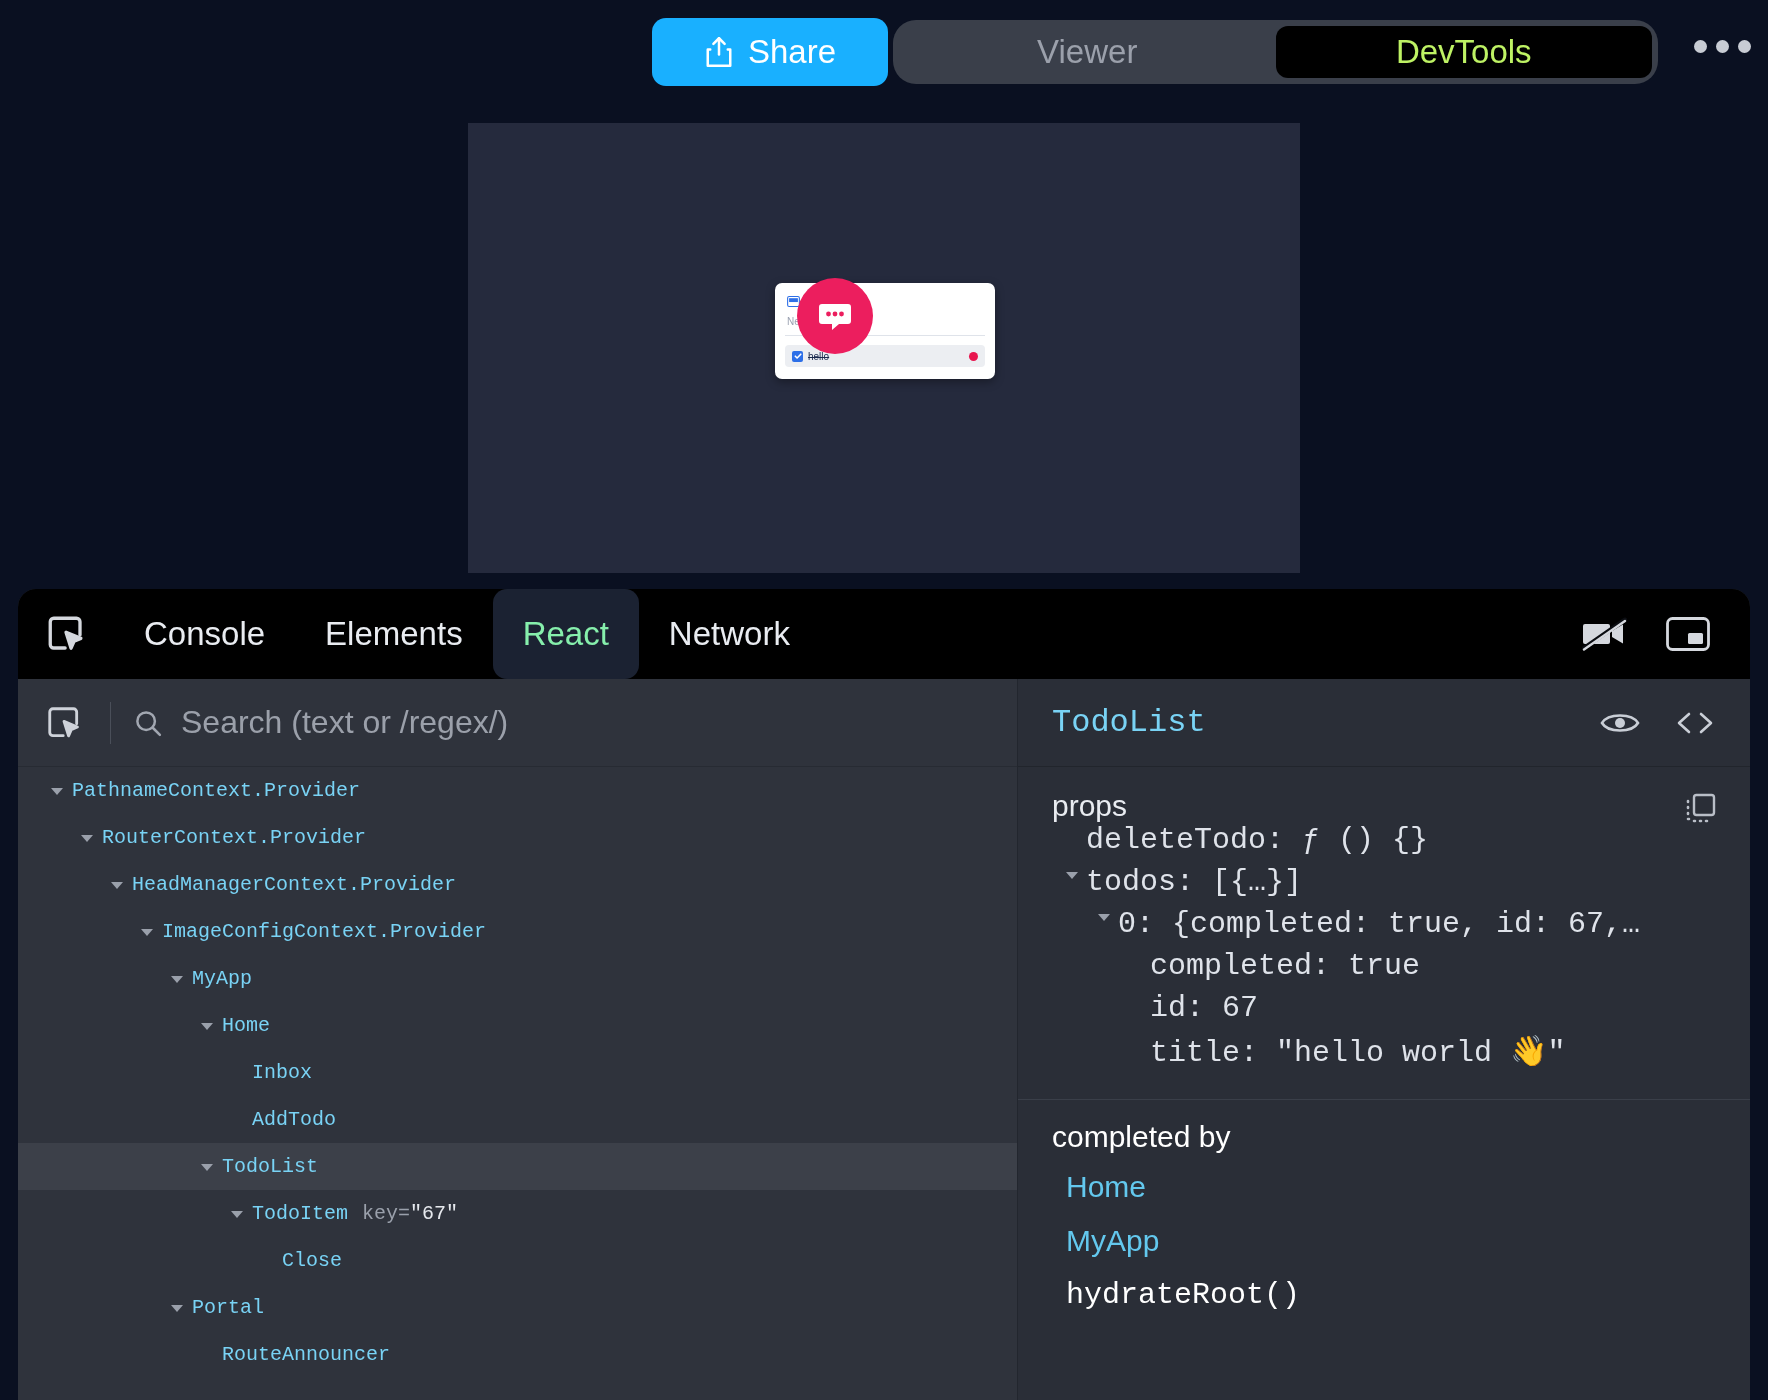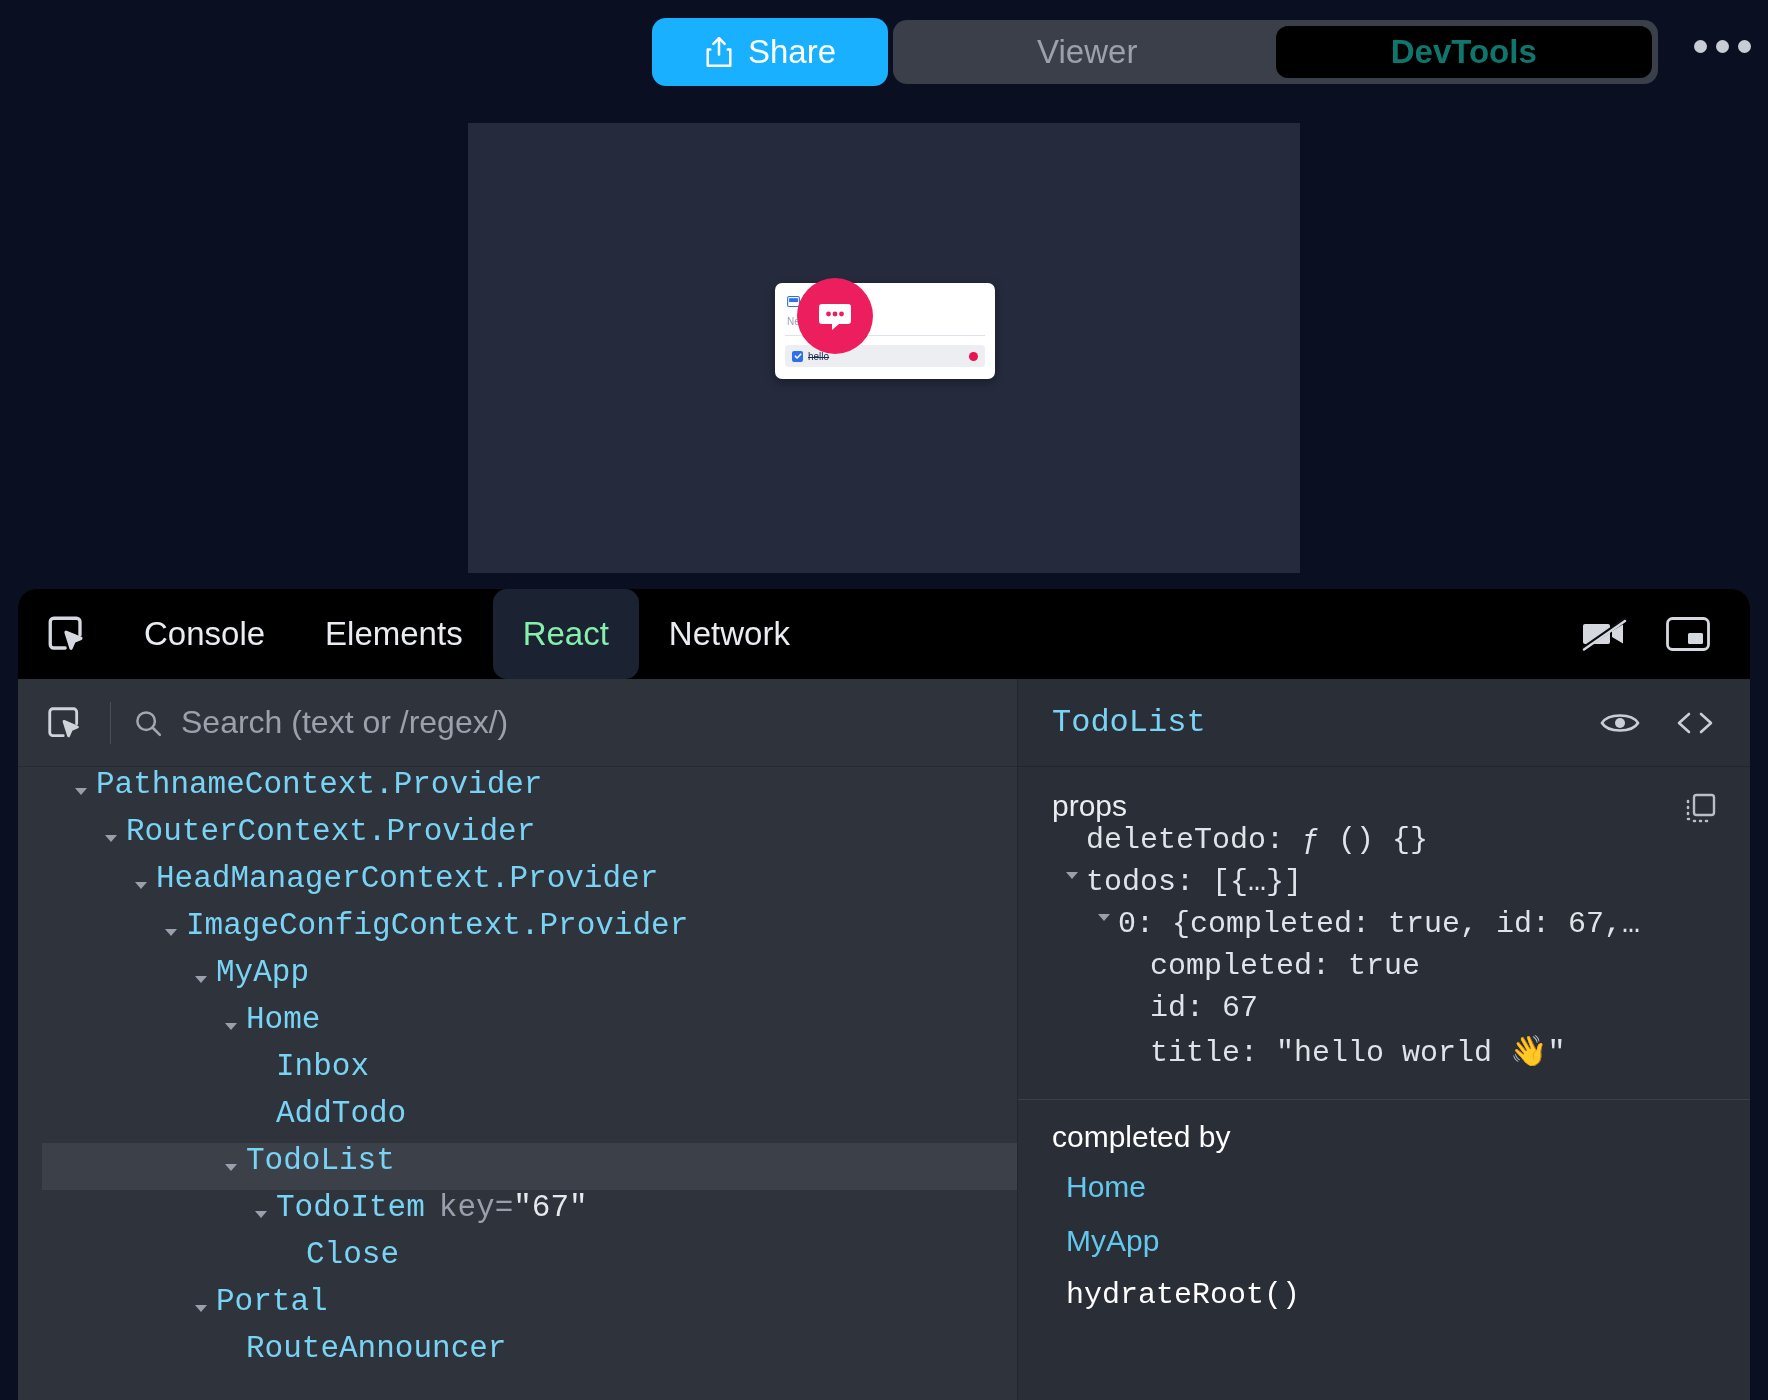--- a/index.html
+++ b/index.html
@@ -22,31 +22,31 @@
     border-radius: 14px;
     display: flex; align-items: center; justify-content: center; gap: 14px;
     color: #ffffff; font-size: 33px; font-weight: 400;
     cursor: pointer;
   }
   .share-icon { width: 30px; height: 34px; display:block; }
   .segmented {
     position: absolute; left: 893px; top: 20px;
     width: 765px; height: 64px;
     background: #3a3f4a;
-    border-radius: 14px;
+    border-radius: 23px;
     display: flex; align-items: center;
     padding: 6px;
   }
   .seg-item {
     flex: 1; height: 100%;
     display: flex; align-items: center; justify-content: center;
     font-size: 33px; color: #9ba0ab; border-radius: 12px;
     cursor: pointer;
   }
-  .seg-item.active { background: #000000; color: #0f766e; font-weight: 700; }
+  .seg-item.active { background: #000000; color: #bef264; font-weight: 400; }
   .kebab {
     position: absolute; left: 1694px; top: 40px;
     display: flex; gap: 9px; cursor: pointer;
   }
   .kebab span { width: 13px; height: 13px; border-radius: 50%; background: #c8ccd4; display:block; }
 
   
   .stage {
     position: absolute; left: 468px; top: 123px;
     width: 832px; height: 450px;
@@ -124,23 +124,23 @@
   .search-wrap { flex:1; display:flex; align-items:center; gap: 18px; padding-left: 22px; }
   .search-wrap svg { width: 30px; height: 30px; display:block; flex:none; }
   .search-input {
     flex:1; background: transparent; border: none; outline: none;
     font-family: "Liberation Sans", sans-serif; font-size: 32px; color: #0ea5e9;
   }
   .search-input::placeholder { color: #9ba0aa; }
 
   .tree-scroll { position:absolute; left:0; top:88px; right:0; bottom:0; overflow:hidden; }
   .tree-row {
-    height: 47px; display: flex; 
-    font-family: "Liberation Mono", monospace; font-size: 31px;
-    color: #79d3f5; white-space: nowrap; cursor: pointer; margin-left: 24px;
+    height: 47px; display: flex; align-items: center;
+    font-family: "Liberation Mono", monospace; font-size: 20px;
+    color: #79d3f5; white-space: nowrap; cursor: pointer;
   }
   .tree-row.sel { background: #3c4049; }
   .caret {
     width: 30px; flex: none; display:flex; align-items:center; justify-content:center;
   }
   .caret svg { display:block; }
   .caret.empty { visibility: hidden; }
   .tree-key { color: #9aa0ab; margin-left: 14px; }
   .tree-keyval { color: #e6e9ee; }
 

